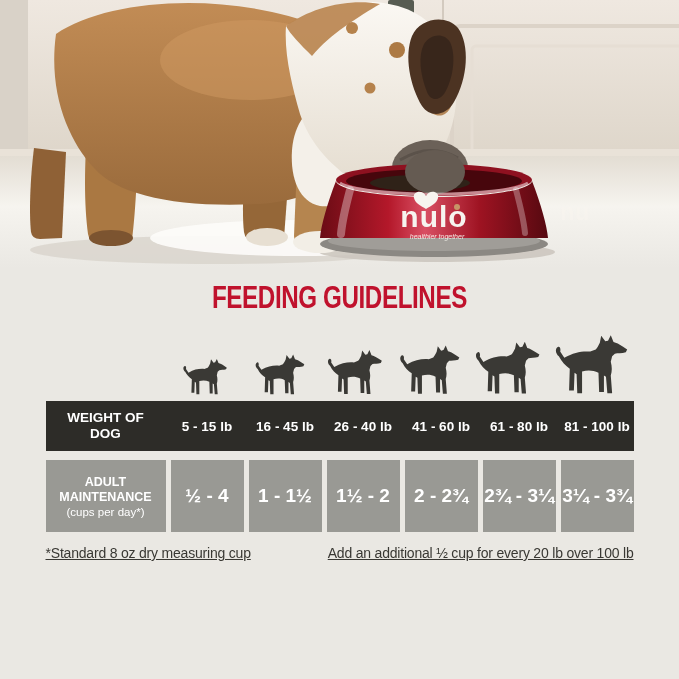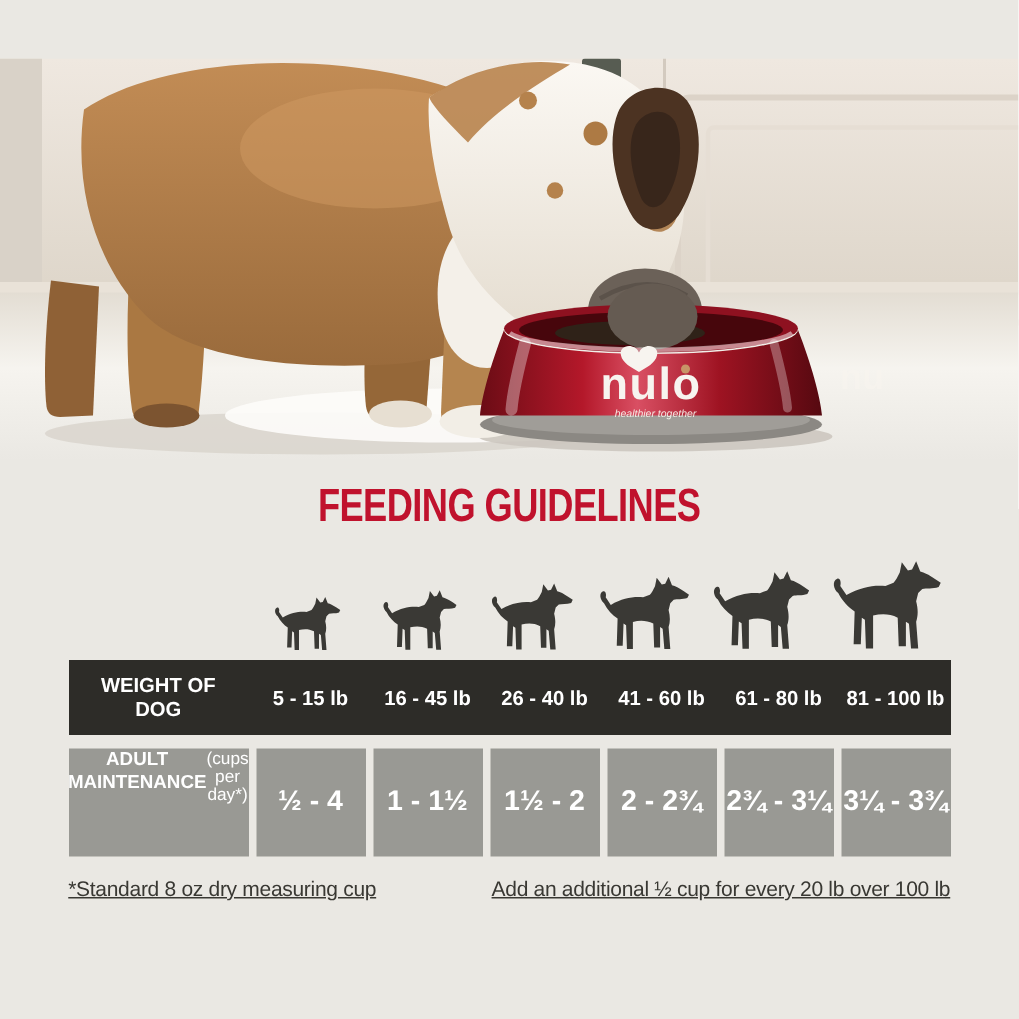--- a/index.html
+++ b/index.html
@@ -4,21 +4,21 @@
 <style>
   html,body{margin:0;padding:0;background:#fff;}
   .page{
     position:relative;
     width:679px;height:679px;
     background:var(--bg,#eae8e3);
     overflow:hidden;
     font-family:"Liberation Sans",sans-serif;
   }
   
-  .photo{position:relative;width:679px;height:268px;margin-top:39px;}
+  .photo{position:relative;width:679px;height:268px;}
   .photo svg{display:block;}
   .scene text{font-family:"Liberation Sans",sans-serif;}
   
   .title-wrap{text-align:center;margin-top:12px;height:34px;}
   .title{
     display:inline-block;
     font-size:31px;font-weight:bold;
     color:var(--title-red,#c0122d);
     letter-spacing:-0.5px;white-space:nowrap;
     transform:scaleX(0.78);transform-origin:center;
@@ -41,21 +41,21 @@
     display:block;width:80px;text-align:center;
     color:var(--header-text,#fff);font-weight:bold;font-size:13.5px;line-height:1.2;
   }
   .thead .cell{
     flex:1;text-align:center;
     color:var(--header-text,#fff);font-weight:bold;font-size:13.5px;
   }
   .tbody{margin-top:9px;height:72px;}
   .tbody .lbl{
     width:120px;background:var(--cell-bg,#999994);
-    display:flex;flex-direction:row;justify-content:center;align-items:flex-start;
+    display:flex;flex-direction:column;justify-content:center;align-items:center;
     text-align:center;color:var(--cell-text,#fff);
   }
   .tbody .lbl .l1{width:114px;font-weight:bold;font-size:12.5px;line-height:1.2;}
   .tbody .lbl .l2{font-size:11.5px;font-weight:normal;margin-top:1px;}
   .tbody .cell{
     flex:1;background:var(--cell-bg,#999994);
     display:flex;align-items:center;justify-content:center;
     color:var(--cell-text,#fff);font-weight:bold;font-size:19px;
   }
   .footnotes{

